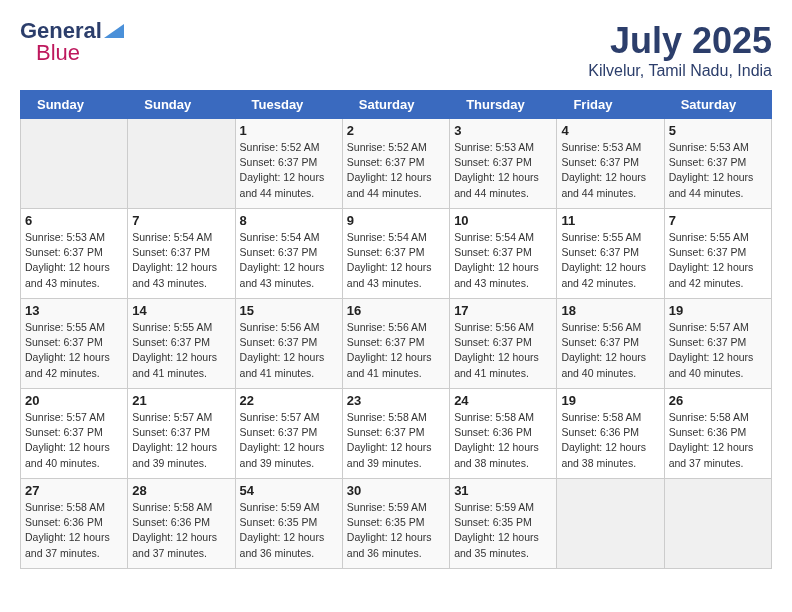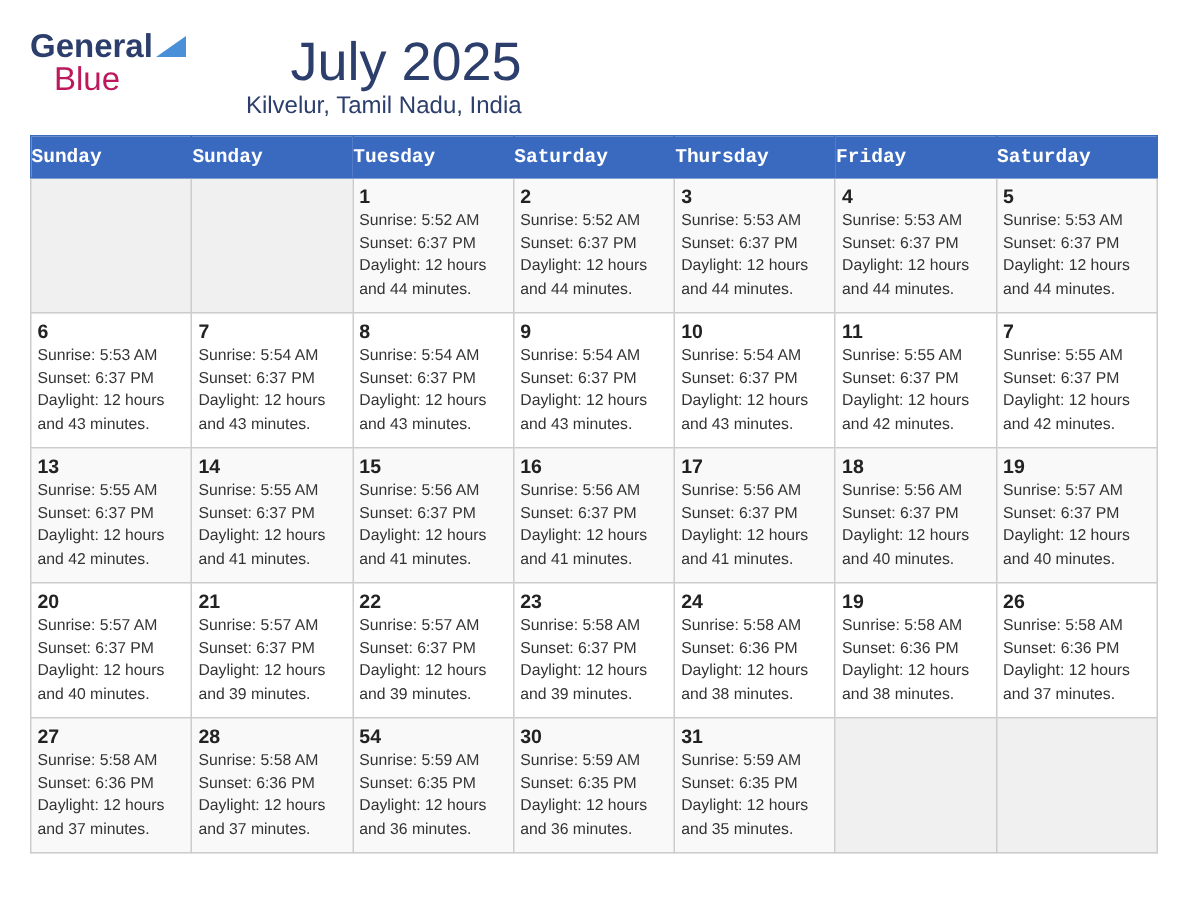--- a/index.html
+++ b/index.html
@@ -5,55 +5,54 @@
     * { box-sizing: border-box; margin: 0; padding: 0; }
     body {
       font-family: Arial, sans-serif;
       background: #fff;
       width: 792px;
       min-height: 612px;
       padding: 20px;
     }
     .header-section {
       display: flex;
-      justify-content: flex-start;
+      justify-content: space-between;
       align-items: flex-start;
       margin-bottom: 10px;
       gap: 40px;
     }
     .logo {
       display: flex;
       flex-direction: column;
       align-items: flex-start;
     }
     .title-section {
       text-align: right;
     }
     .month-title {
       font-size: 36px;
       color: #2c3e6b;
-      font-weight: normal;
+      font-weight: bold;
     }
     .location-title {
       font-size: 16px;
       color: #2c3e6b;
     }
     table {
       width: 100%;
       border-collapse: collapse;
       font-size: 11px;
     }
     thead tr th {
       background-color: #3a6abf;
       color: #fff;
-      padding: 6px 0;
+      padding: 6px 16px;
       text-align: left;
       font-size: 13px;
       border: 1px solid #3a6abf;
-      font-family: Liberation Mono, monospace;
     }
     tbody tr td {
       border: 1px solid #ccc;
       vertical-align: top;
       padding: 4px;
       width: 106px;
       min-height: 80px;
       height: 90px;
       color: #333;
       background: #fff;

